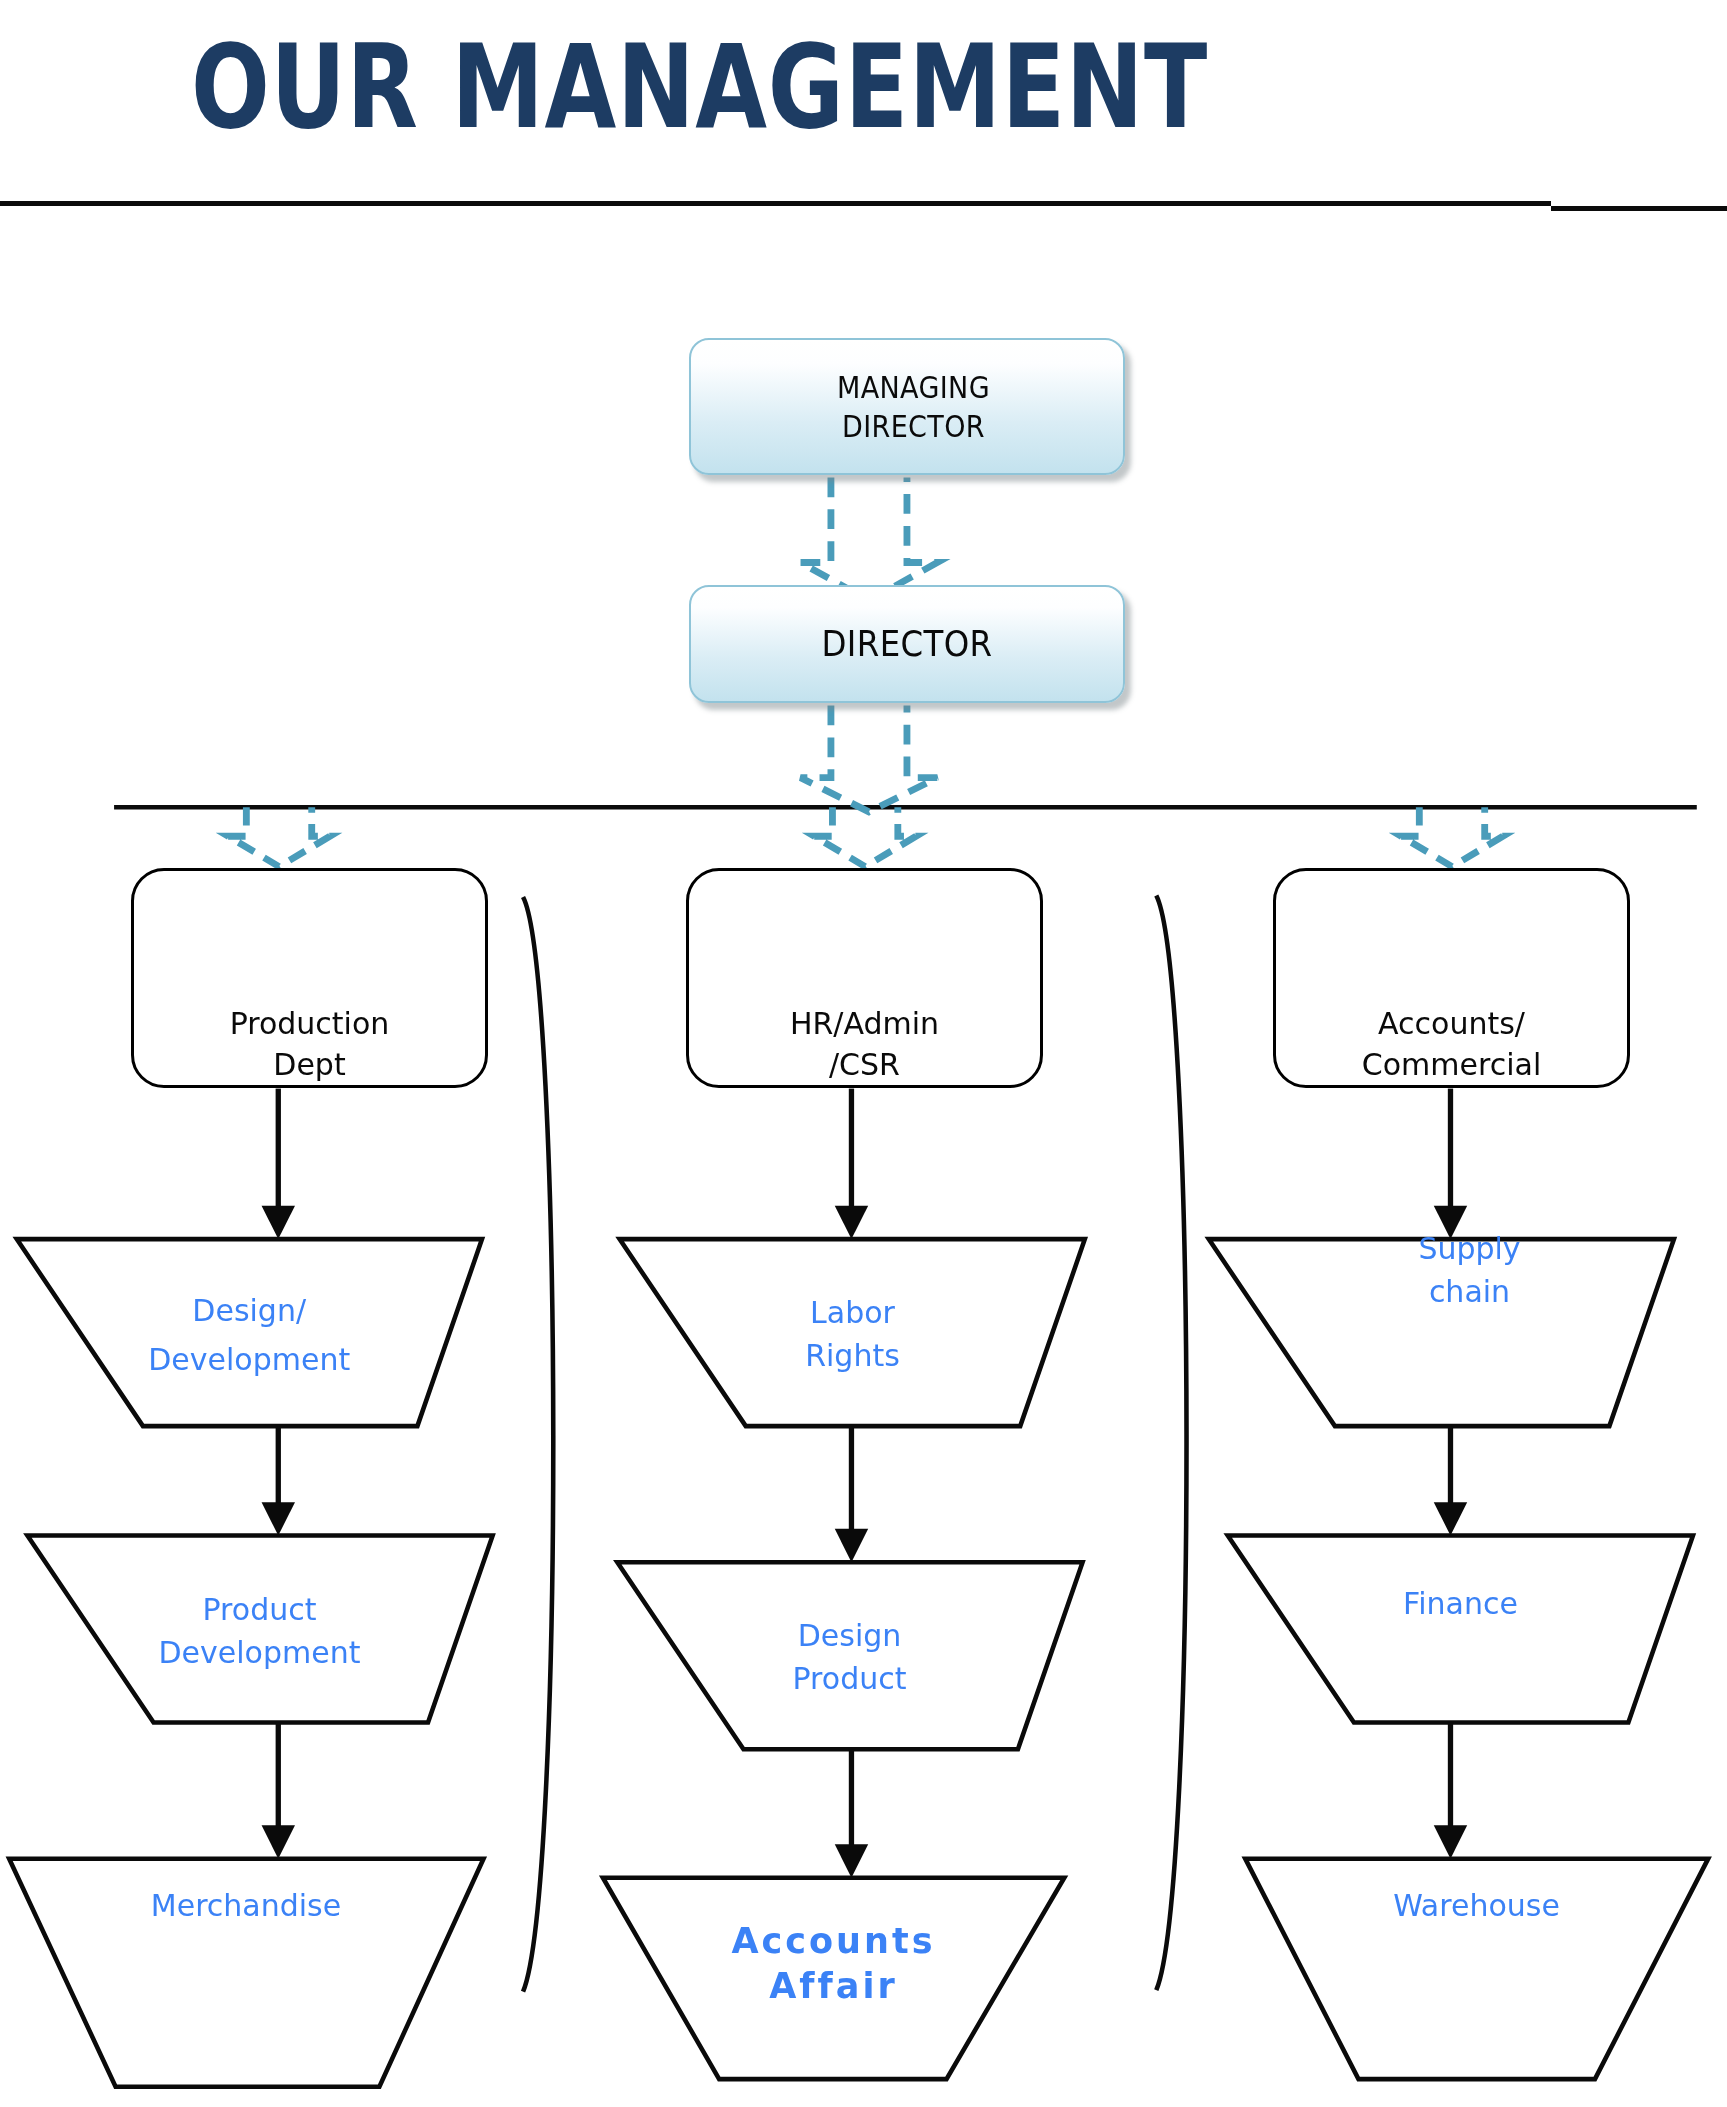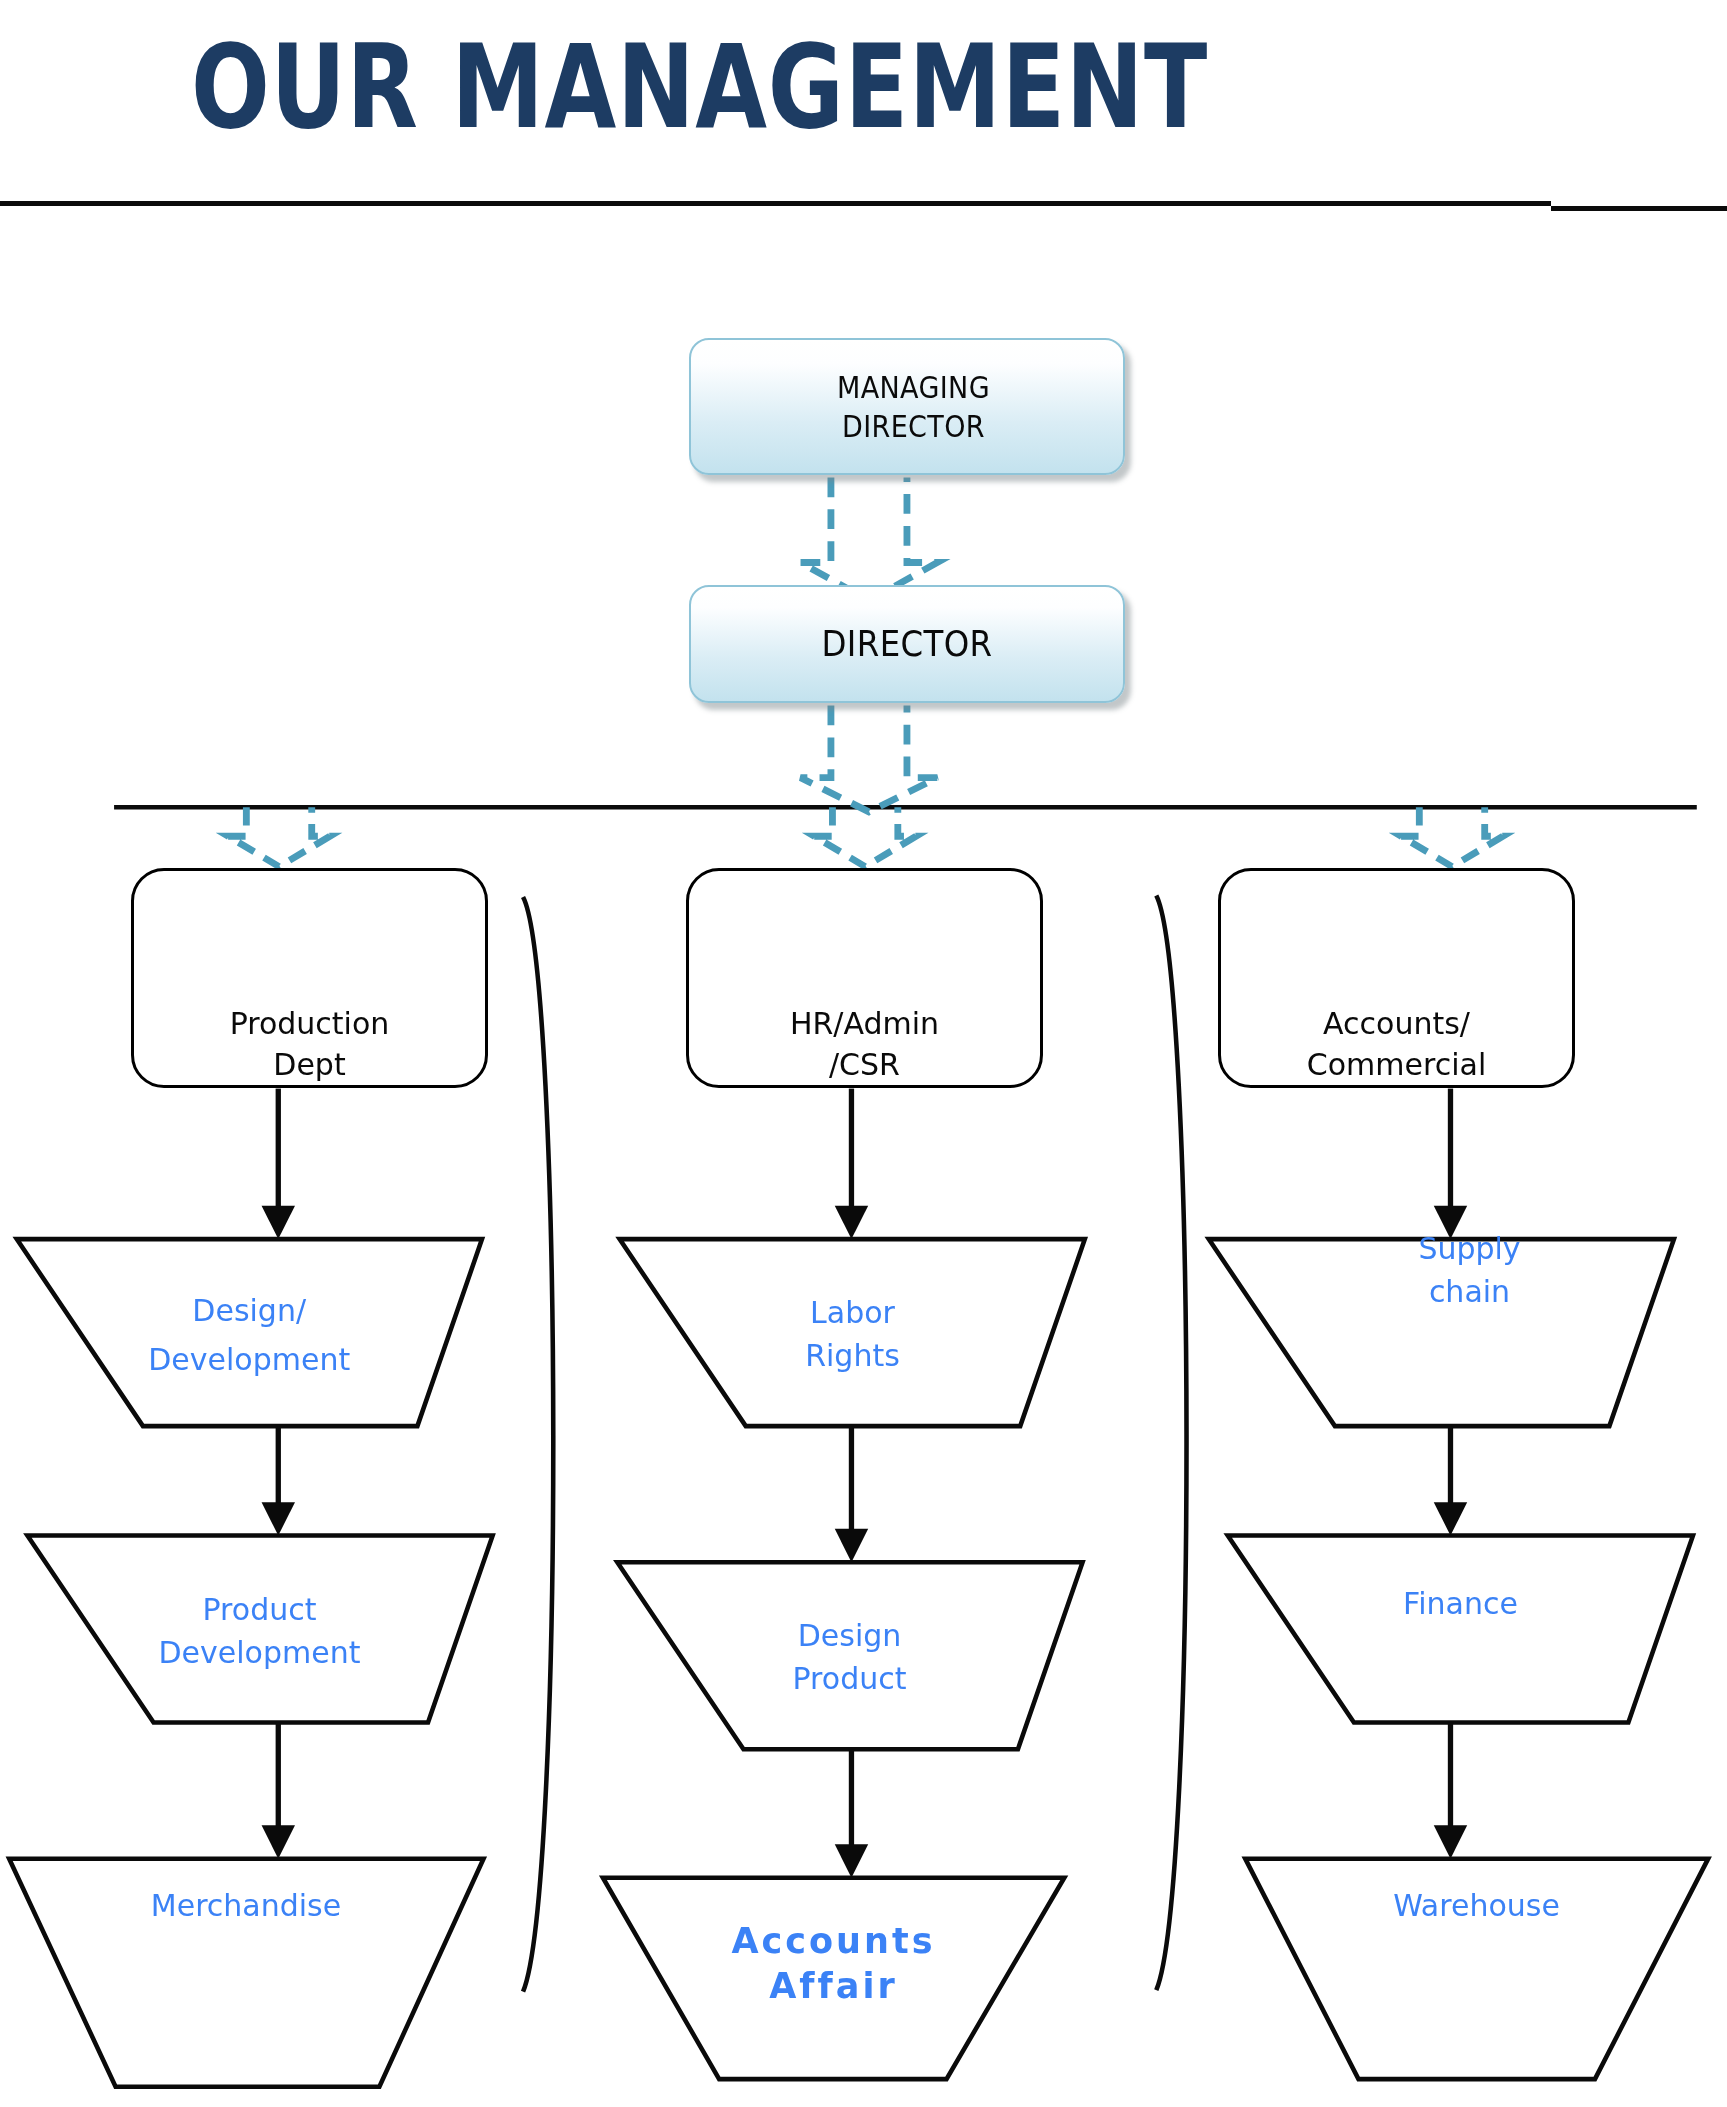--- a/index.html
+++ b/index.html
@@ -89,21 +89,21 @@
     align-items: flex-end;
     justify-content: center;
     text-align: center;
     color: #0a0a0a;
     font-family: "DejaVu Sans", sans-serif;
     font-size: 30px;
     line-height: 1.35;
   }
   #dept-box-production   { left: 131px;  top: 868px; width: 357px; height: 220px; }
   #dept-box-hr-admin     { left: 686px;  top: 868px; width: 357px; height: 220px; }
-  #dept-box-accounts     { left: 1218px; top: 868px; width: 357px; height: 220px; }
+  #dept-box-accounts     { left: 1273px; top: 868px; width: 357px; height: 220px; }
   .dept-box .line { display: block; }
   .trap-label {
     position: absolute;
     left: 0;
     width: 100%;
     text-align: center;
     color: #3b82f6;
     font-family: "DejaVu Sans", sans-serif;
     font-size: 30px;
     line-height: 1.0;

